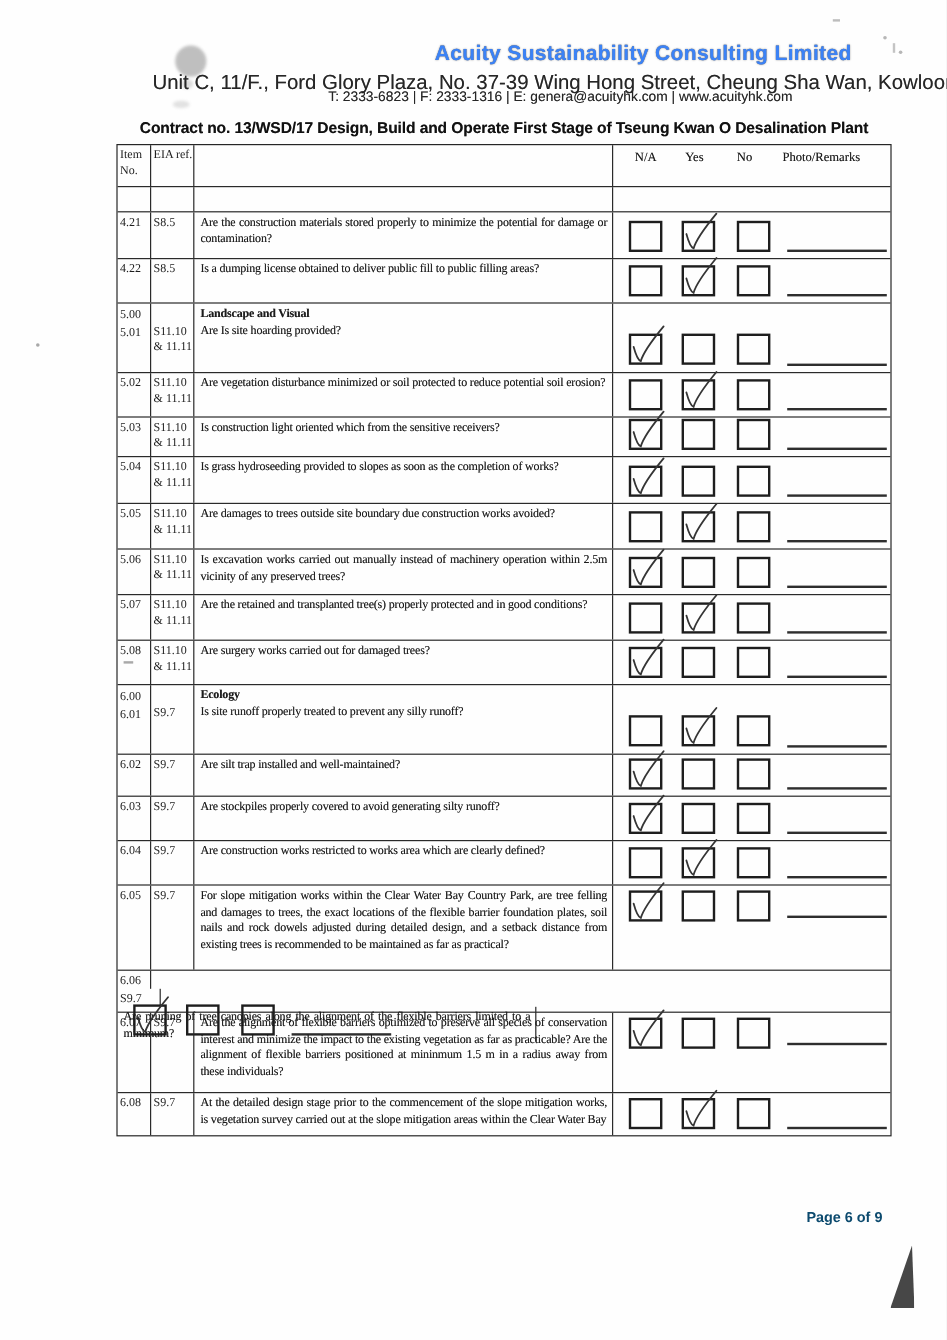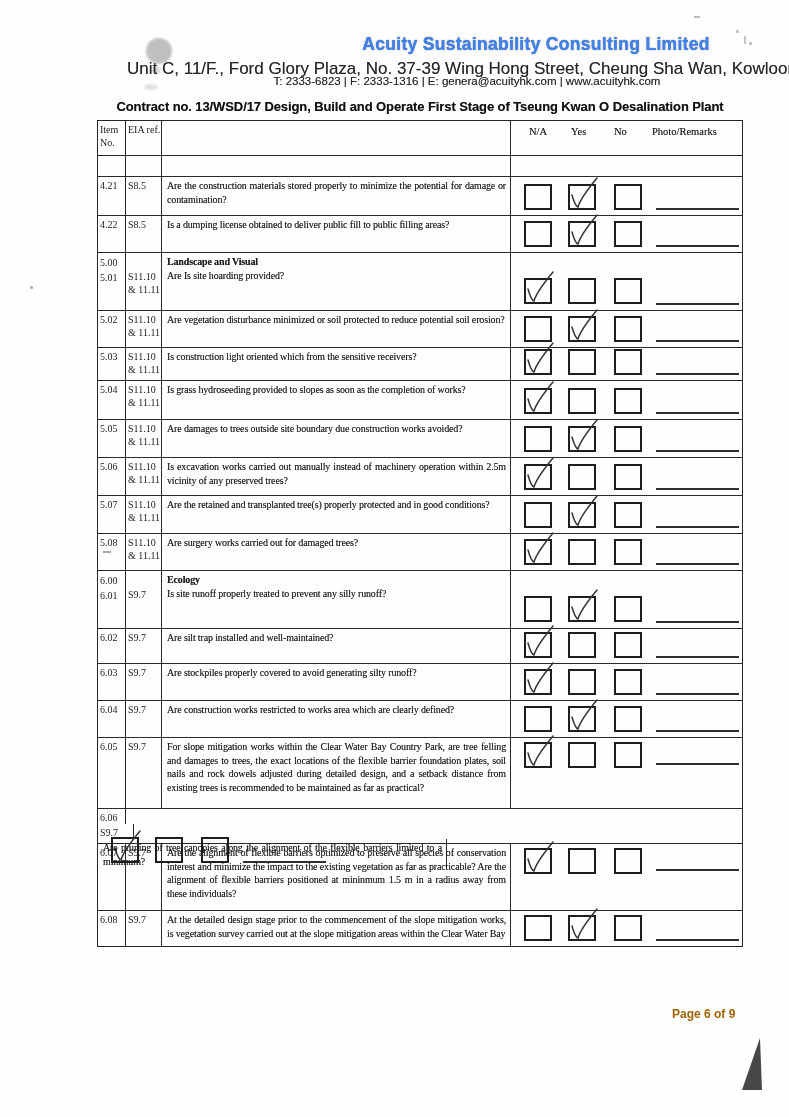--- a/index.html
+++ b/index.html
@@ -40,21 +40,21 @@
   .box{position:absolute;width:24px;height:22px;border:2px solid #1e1e1e;bottom:5px;background:transparent;}
   .b0{left:13px;} .b1{left:57px;} .b2{left:103px;}
   .c-ans.top .box{top:4px;bottom:auto;}
   .c-ans.secrow .box{bottom:6px;}
   .rline{position:absolute;left:145px;width:83px;height:0;border-bottom:2px solid #2e2e2e;bottom:5px;}
   .c-ans.top .rline{top:25px;bottom:auto;}
   .tick{position:absolute;left:-3px;top:-11px;width:33px;height:37px;overflow:visible;pointer-events:none;}
   .tick path{stroke:#353535;stroke-width:1.5;fill:none;stroke-linecap:round;}
   
   .page-num{position:absolute;left:672px;top:1007px;font-family:"Liberation Sans",sans-serif;
-            font-weight:700;font-size:12px;color:#a16207;}
+            font-weight:700;font-size:12px;color:#0c4a6e;}
   .fold{position:absolute;left:742px;top:1038px;width:20px;height:52px;background:#474747;
         clip-path:polygon(90% 0,100% 100%,0 100%);}
   
   .speck{position:absolute;background:#6f6f6f;opacity:.6;}
 </style>
 </head>
 <body>
 
 <div class="page">
 

